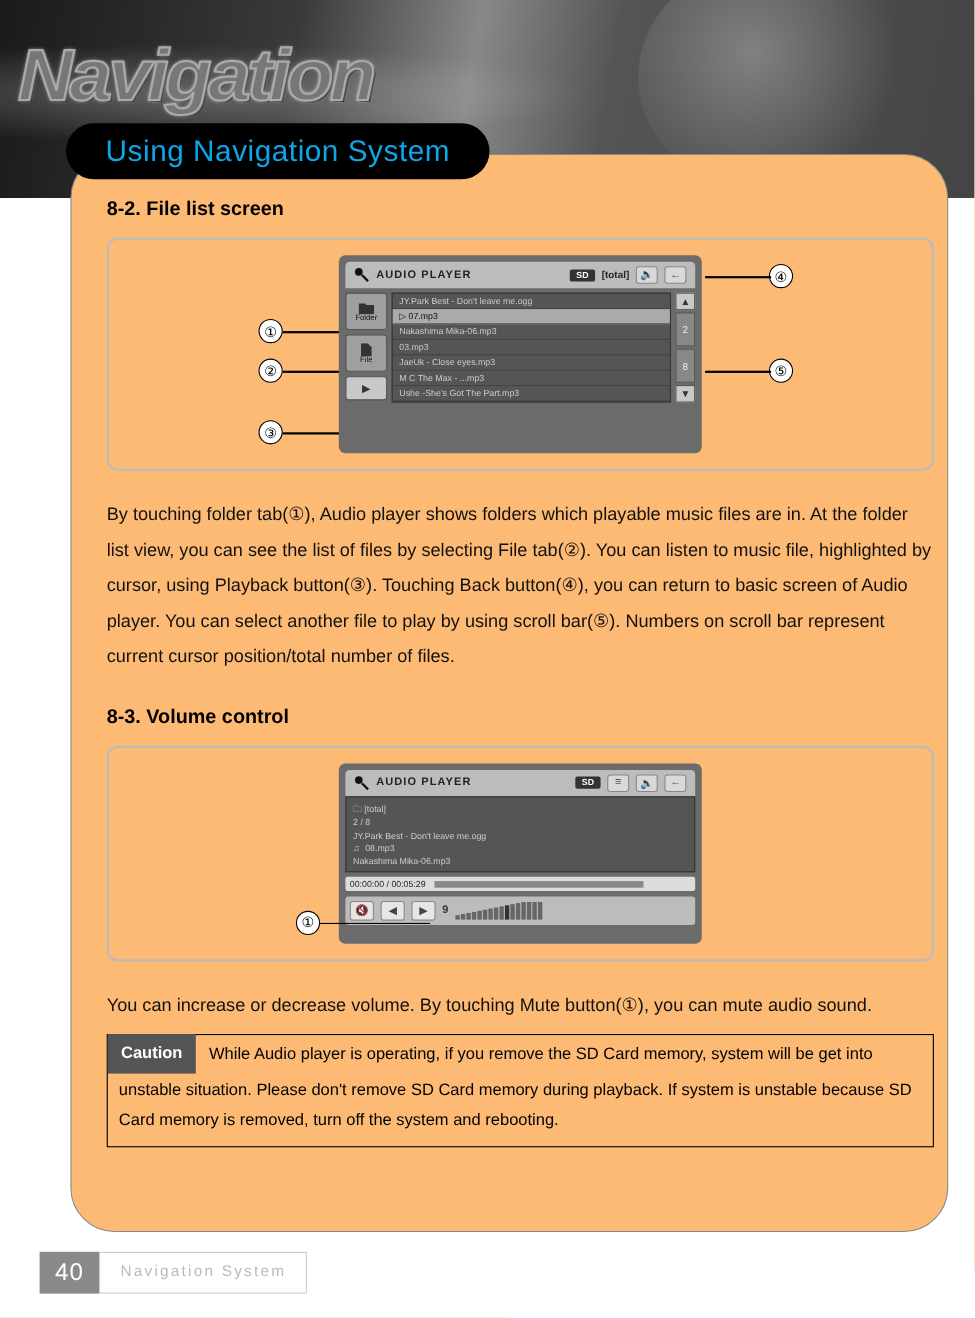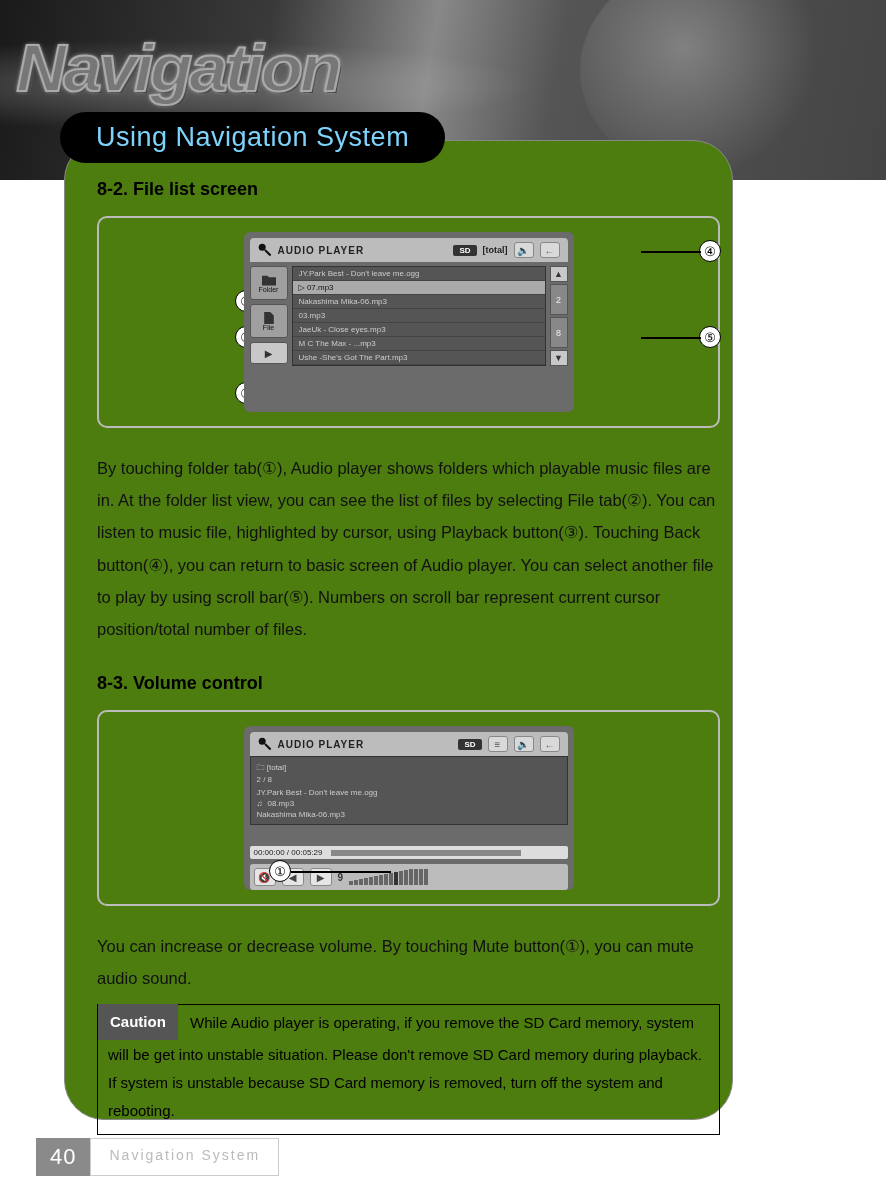--- a/index.html
+++ b/index.html
@@ -42,29 +42,29 @@
     opacity: 0.35;
   }
   .section-pill {
     position: absolute; left: 60px; top: 112px;
     padding: 10px 36px;
     background: #000;
     border-radius: 30px;
     z-index: 2;
   }
   .section-pill span {
-    color: #7dd3fc; font-size: 27px; font-weight: 400;
+    color: #0ea5e9; font-size: 27px; font-weight: 400;
     letter-spacing: 0.5px; font-stretch: condensed;
   }
   .main-panel {
     position: absolute; left: 64px; top: 140px;
-    width: 669px; height: 980px;
+    width: 798px; height: 980px;
     border: 1.5px solid #888;
     border-radius: 40px;
-    background: #4d7c0f;
+    background: #fdba74;
     z-index: 1;
     padding: 38px 12px 22px 32px;
   }
   .h2 { font-size: 18px; font-weight: bold; margin-bottom: 16px; }
   .fig-frame {
     border: 2px solid #bbb;
     border-radius: 10px;
     padding: 14px;
     margin: 10px 0 24px 0;
     position: relative;
@@ -135,21 +135,21 @@
   .row.sel { background: #aaa; color: #111; }
   .scrollcol { width: 18px; display: flex; flex-direction: column; gap: 2px; }
   .scrollcol .arw { background: #c8c8c8; border: 1px solid #555; height: 16px; display:flex;align-items:center;justify-content:center;font-size:9px;color:#333; }
   .scrollcol .seg { background: #888; border: 1px solid #555; flex:1; display:flex;align-items:center;justify-content:center;font-size:9px;color:#eee; }
 
   
   .player2 { width: 330px; background: #6b6b6b; border-radius: 6px; padding: 6px; font-size: 9px; color: #ddd; }
   .p2-body { background: #555; border: 1px solid #333; padding: 4px 6px; }
   .p2-hdr { display:flex; justify-content: space-between; font-size: 8px; color:#ccc; margin-bottom:3px;flex-direction:column; }
   .p2-row { font-size: 8px; color:#ccc; padding: 1px 0; display:flex; gap:5px; align-items:center;}
-  .p2-time { background:#ddd; color:#222; font-size:8px; padding:2px 4px; margin-top:21px; border-radius:2px;}
+  .p2-time { background:#ddd; color:#222; font-size:8px; padding:2px 4px; margin-top:4px; border-radius:2px;}
   .p2-ctrl { display:flex; align-items:center; gap:6px; margin-top:5px; background:#bcbcbc; padding:4px; border-radius:3px; }
   .p2-ctrl .btn { width:22px; height:18px; background:#e6e6e6; border:1px solid #888; border-radius:3px; display:flex;align-items:center;justify-content:center;font-size:10px;color:#444;}
   .volbars { display:flex; gap:1px; align-items:flex-end; height:16px; }
   .volbars span { display:inline-block; width:4px; background:#666; }
   .c2a { left: 170px; top: 148px; } .l2a { left: 192px; top: 159px; width: 100px; }
 
   .bodytext {
     font-size: 16.5px; line-height: 1.95; color: #111;
     margin: 8px 0 28px 0;
   }

